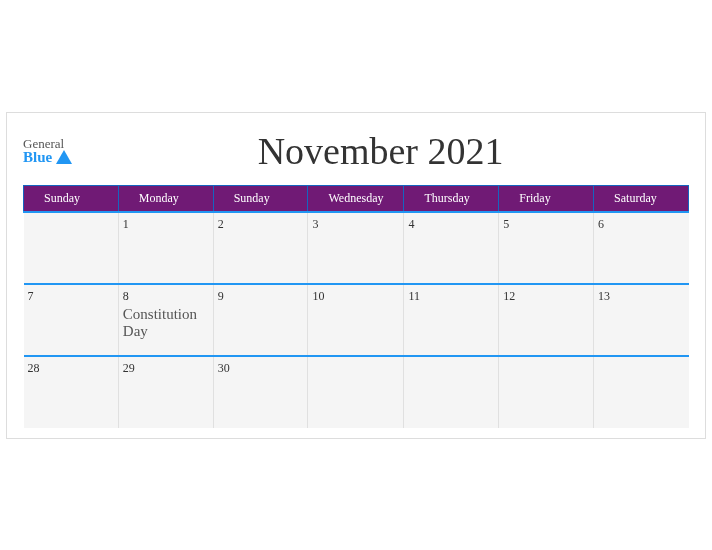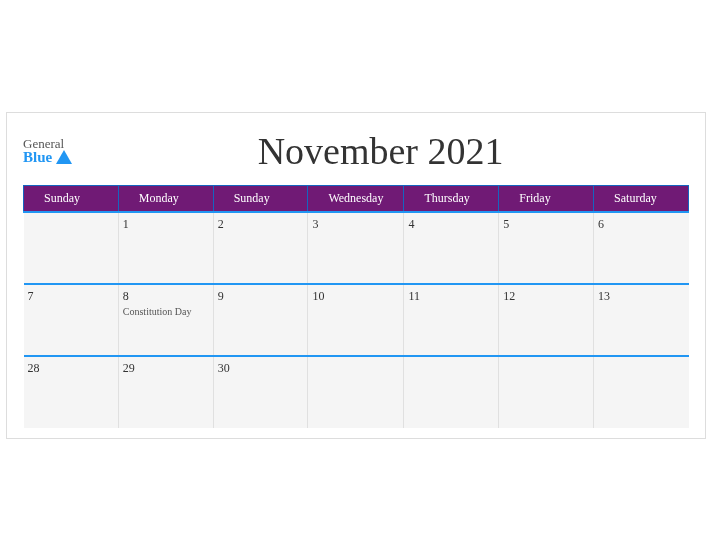--- a/index.html
+++ b/index.html
@@ -93,21 +93,21 @@
     }
     .calendar-table tbody tr td:last-child {
       border-right: none;
     }
     .day-number {
       font-size: 12px;
       color: #333;
       display: block;
     }
     .holiday-label {
-      font-size: 10px;
+      font-size: 15px;
       color: #555;
       display: block;
       margin-top: 2px;
     }
     .empty-cell {
       background: #f5f5f5;
     }
   </style>
 </head>
 <body>

